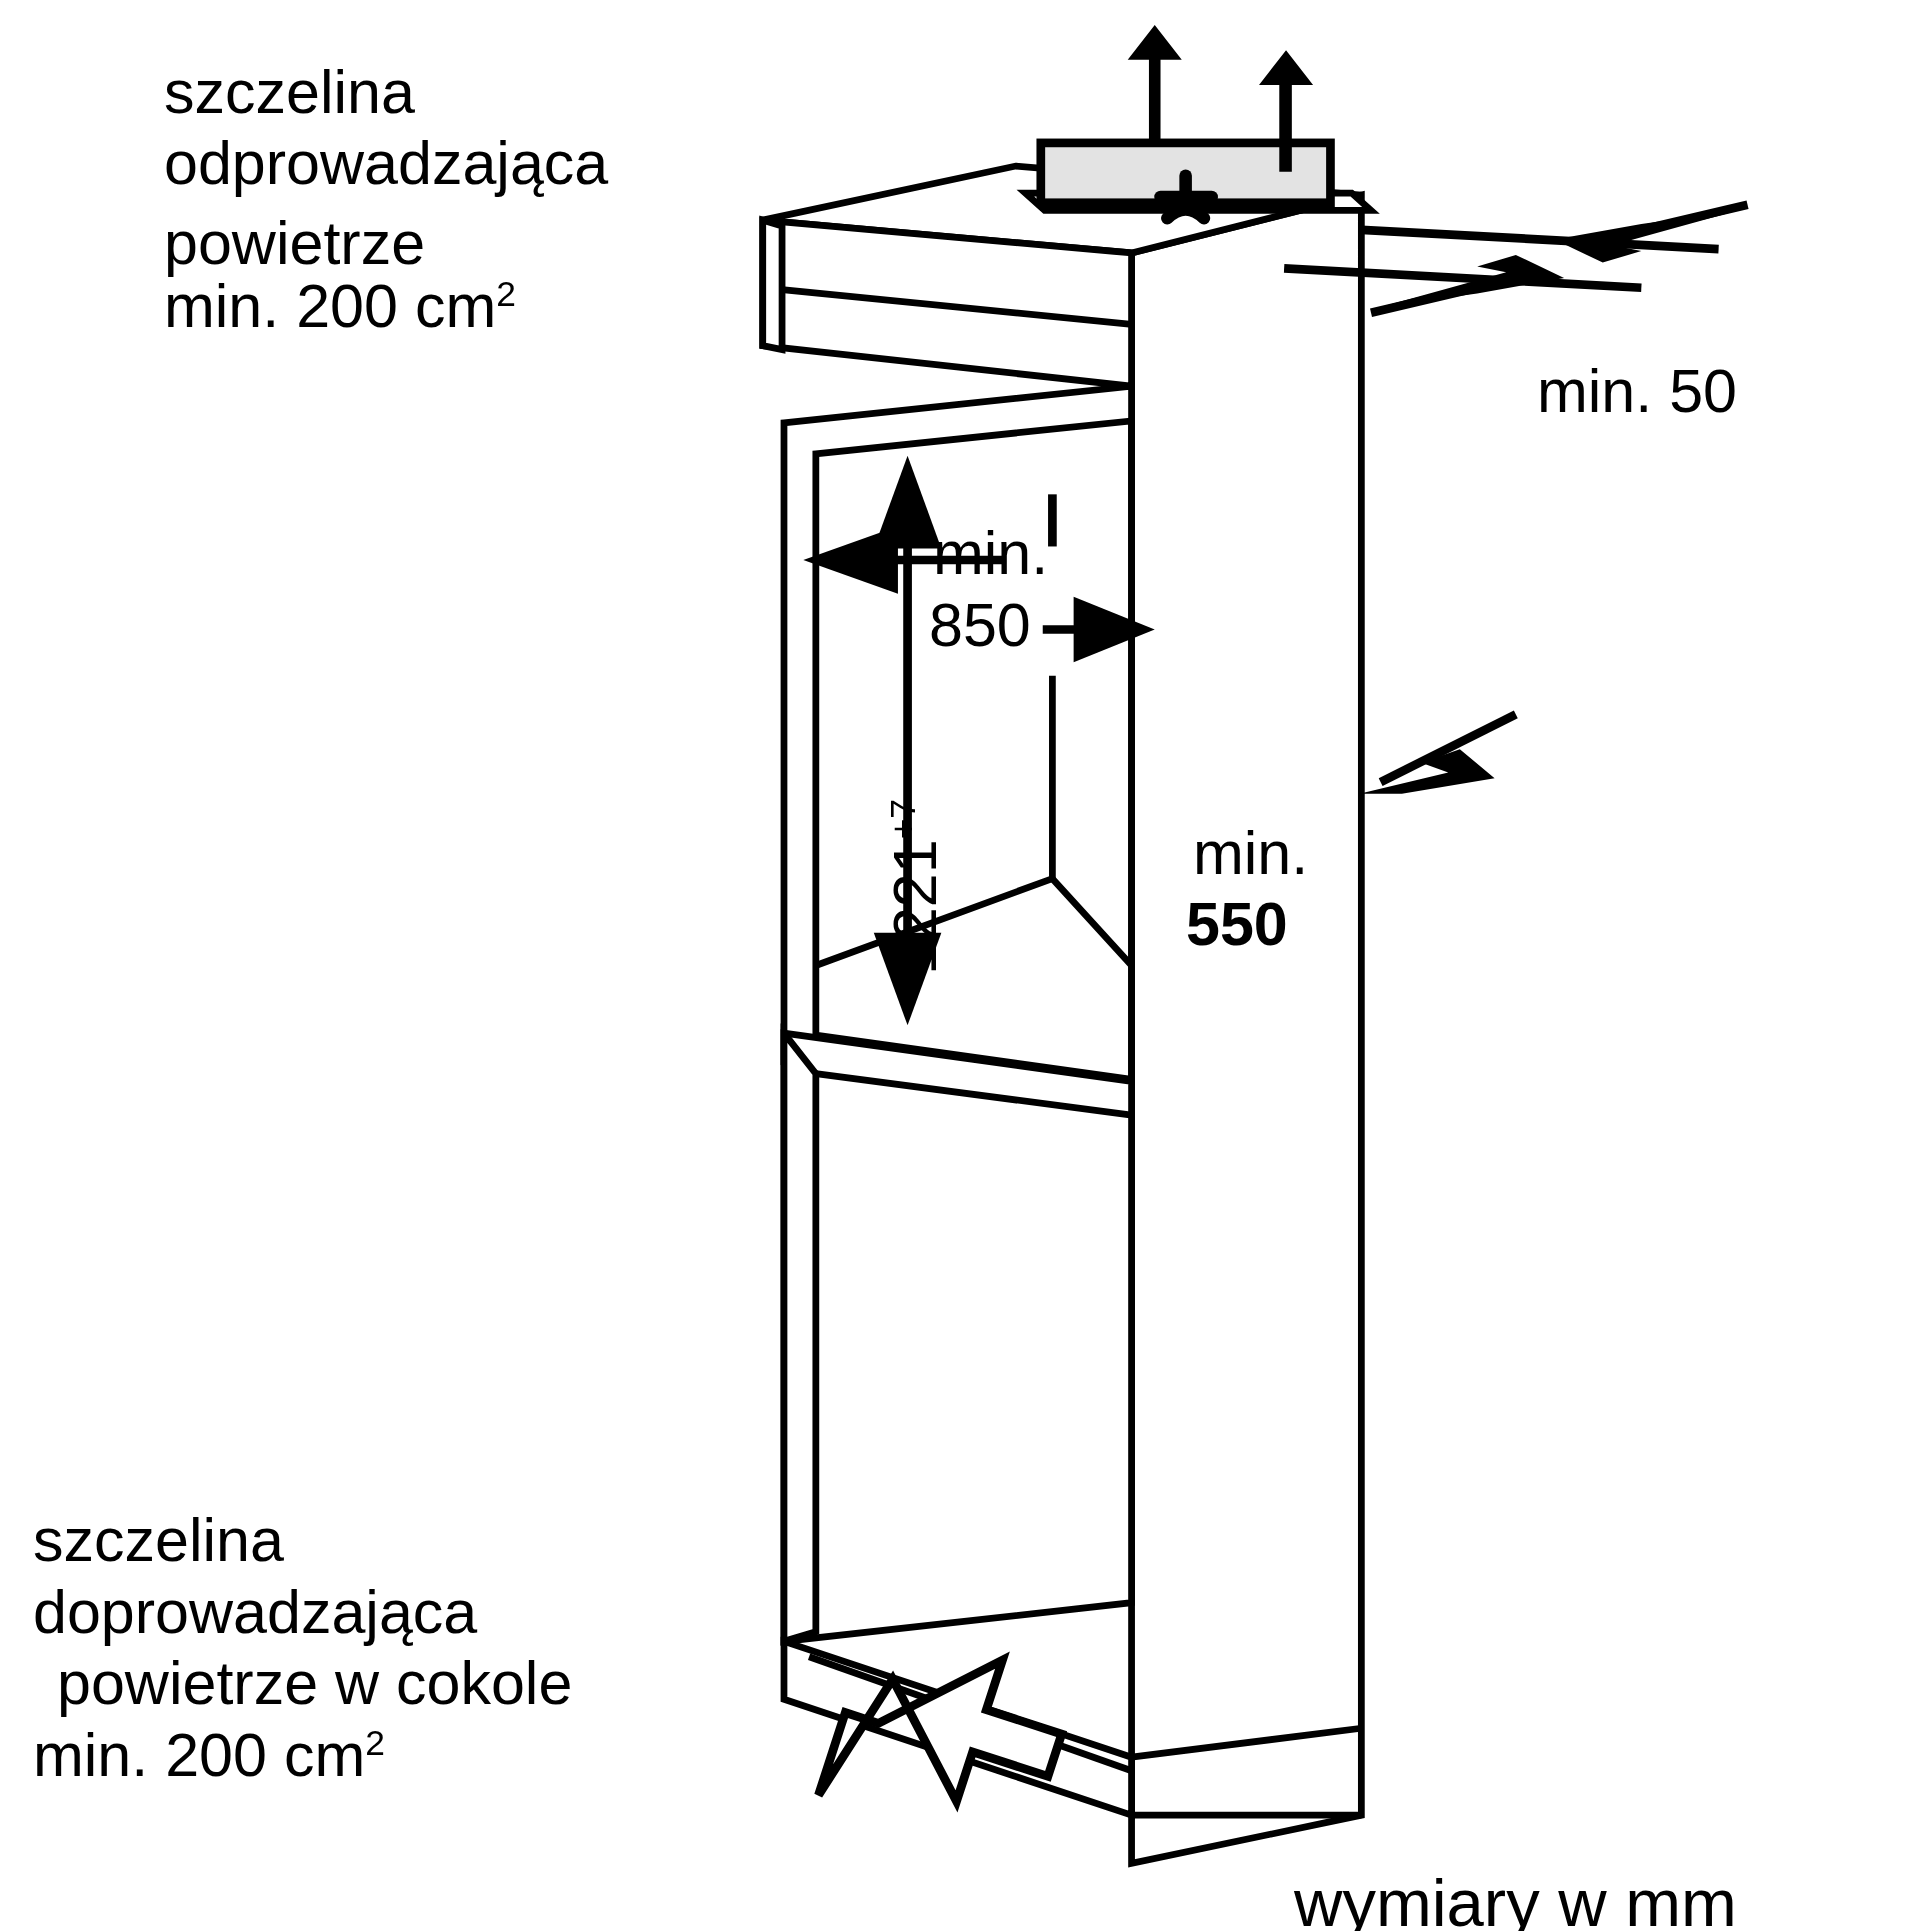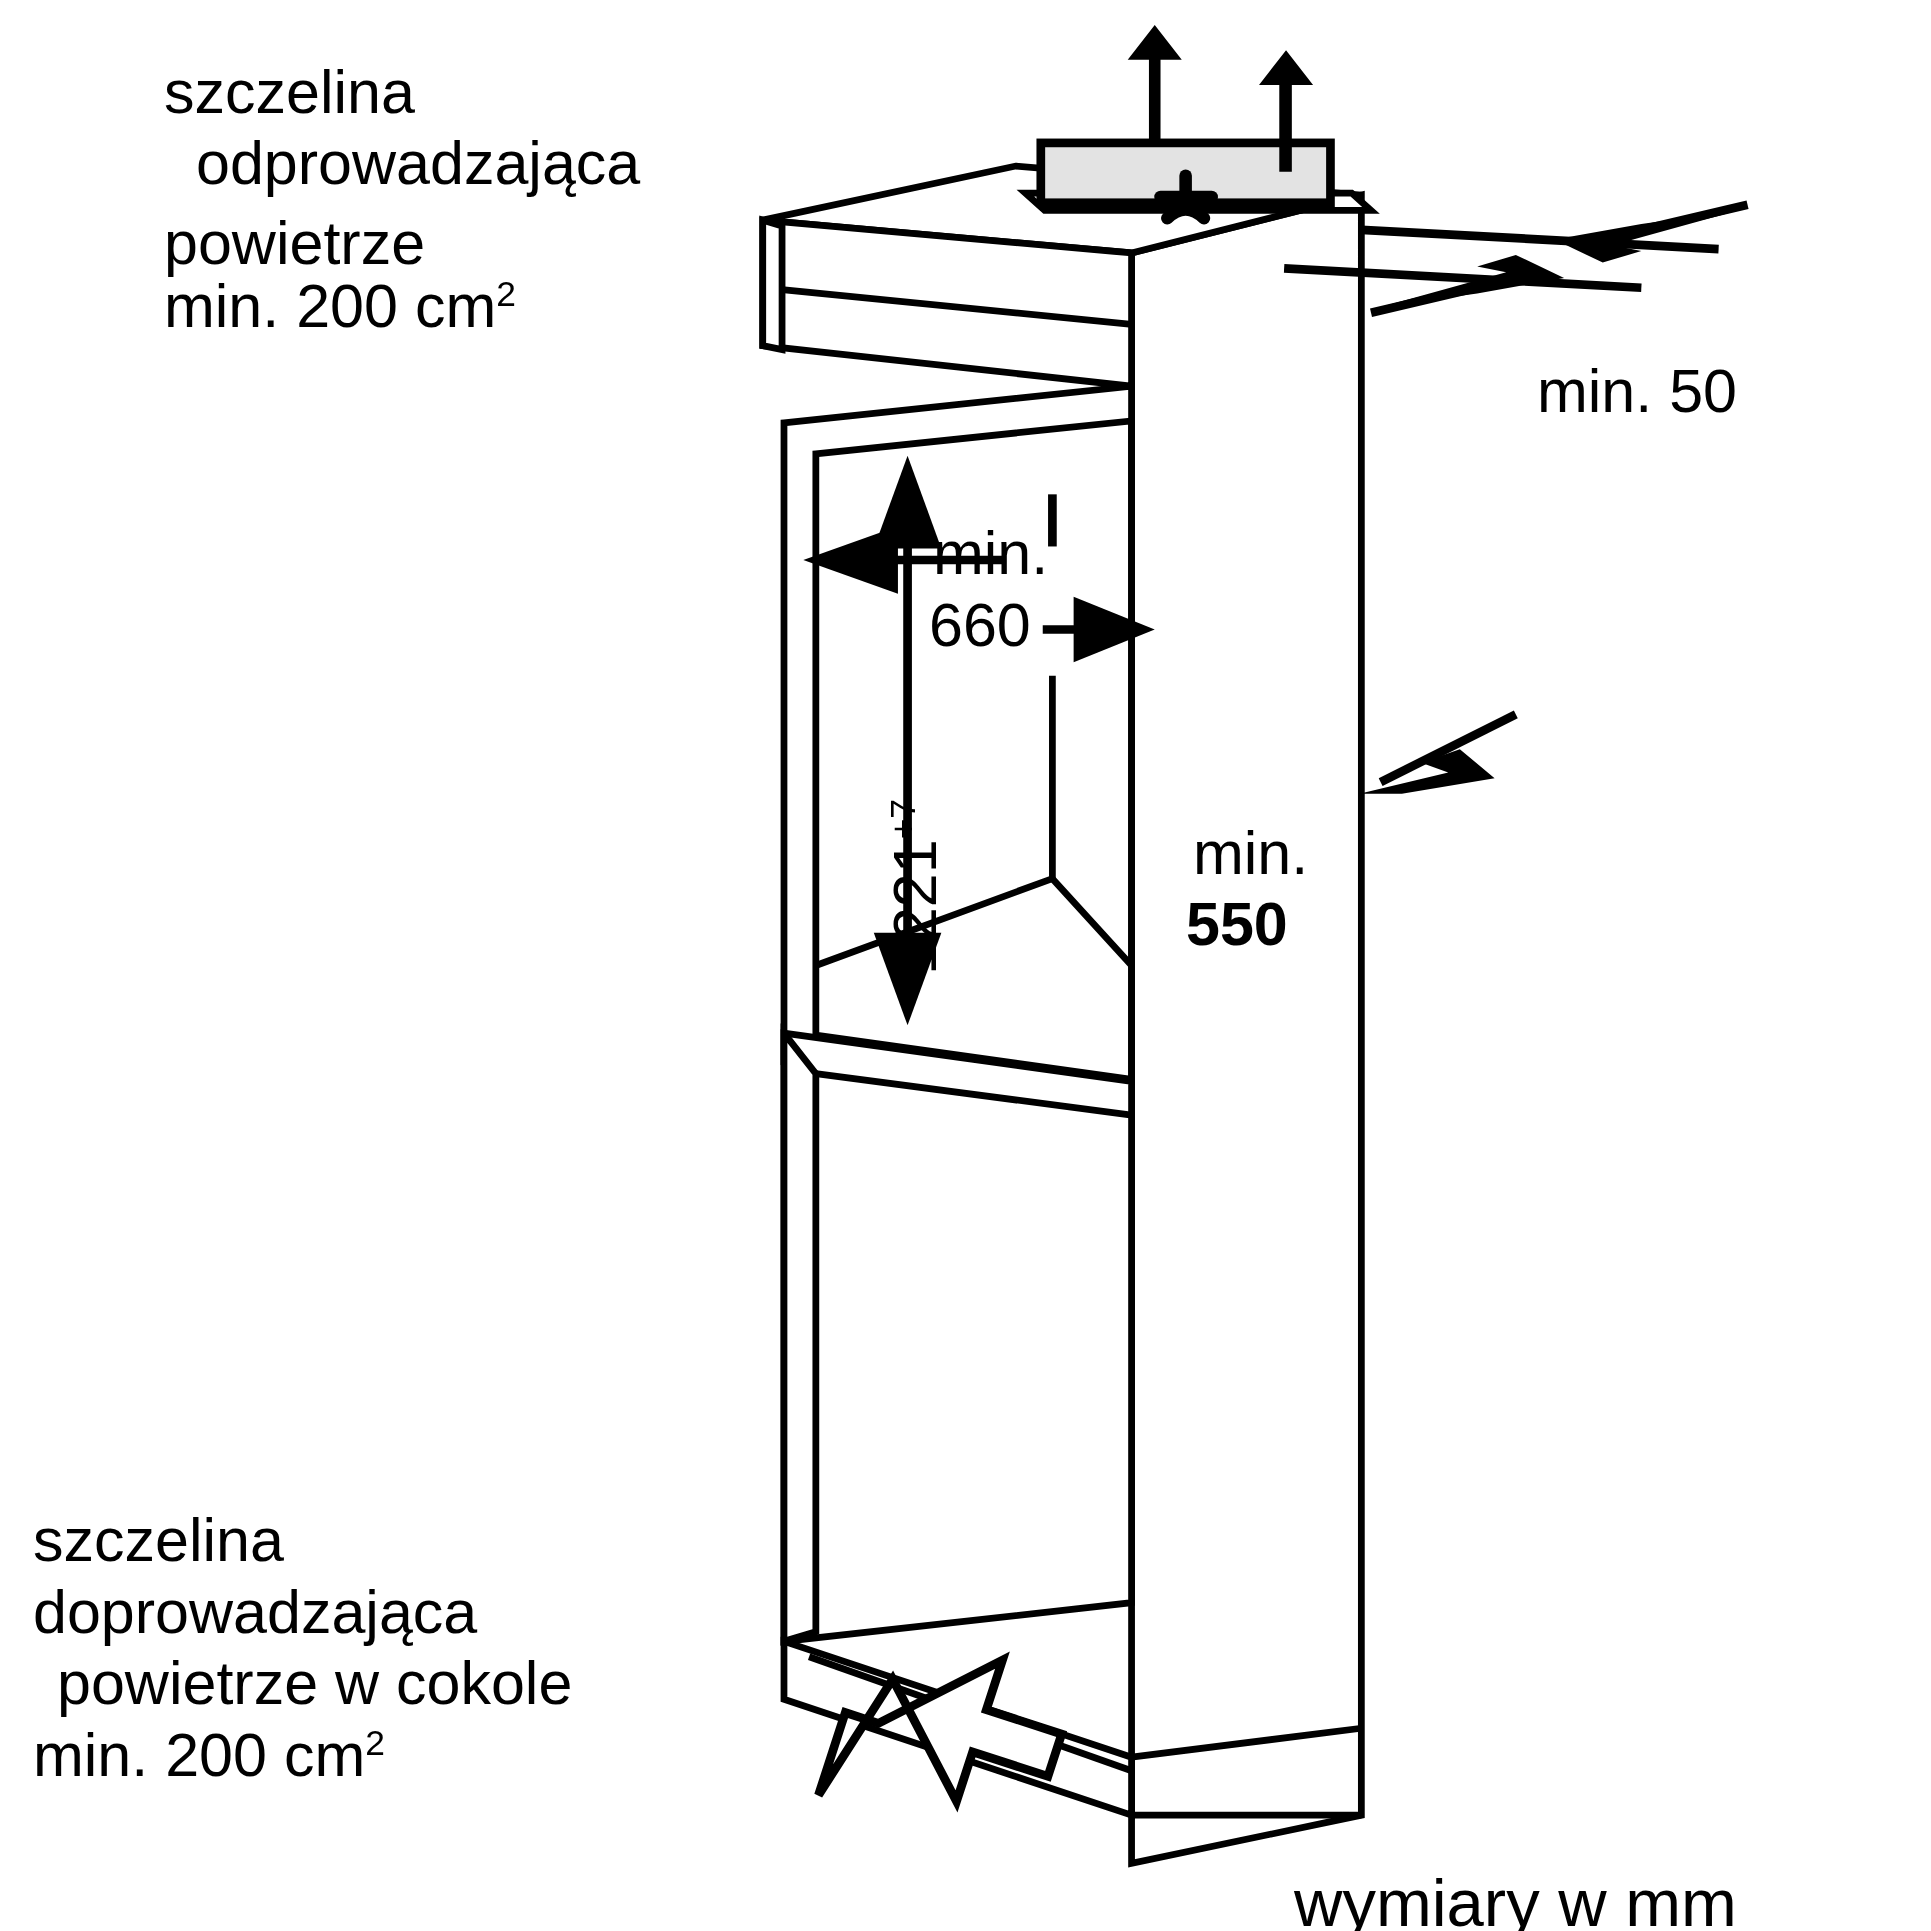--- a/index.html
+++ b/index.html
@@ -142,33 +142,33 @@
       <path d="M 940 1062 L 905 966 L 975 966 Z" fill="#000000" stroke="none"></path>
     </g>
 
     <g>
       <path d="M 872 1898 L 872 1808 L 908 1808 L 1010 1706 L 1010 1760 L 1092 1760
                L 1092 1806 L 1010 1806 L 1010 1860 L 908 1760 Z" fill="#ffffff" stroke="#000000" stroke-width="9" transform="rotate(18 982 1802)"></path>
     </g>
   </svg>
 
   <div class="txt note" style="left:164px; top:58px;">szczelina</div>
-  <div class="txt note" style="left:164px; top:129px;margin-left:32px;">odprowadzająca</div>
+  <div class="txt note" style="left:164px; top:129px;">odprowadzająca</div>
   <div class="txt note" style="left:164px; top:201px;margin-top:8px;">powietrze</div>
   <div class="txt note" style="left:164px; top:272px;"><span>min. 200 cm</span><span class="sup">2</span></div>
 
   <div class="txt note" style="left:33px; top:1506px;">szczelina</div>
   <div class="txt note" style="left:33px; top:1578px;">doprowadzająca</div>
   <div class="txt note" style="left:33px; top:1649px;margin-left:24px;">powietrze w cokole</div>
   <div class="txt note" style="left:33px; top:1721px;"><span>min. 200 cm</span><span class="sup">2</span></div>
 
   <div class="txt dim" style="left:1537px; top:357px;">min. 50</div>
 
   <div class="txt dim" style="left:933px; top:519px;">min.</div>
-  <div class="txt dim" style="left:929px; top:591px;">660</div>
+  <div class="txt dim" style="left:929px; top:591px;">850</div>
 
   <div class="txt dim" style="left:1193px; top:819px;">min.</div>
   <div class="txt dim" style="left:1186px; top:890px;font-weight:bold;">550</div>
 
   <div class="txt dim rot90" style="left:881px; top:975px;"><span>1221</span><span class="sup">+7</span></div>
 
   <div class="txt caption" style="left:1294px; top:1825px;">wymiary w mm</div>
 
 </div>
 

